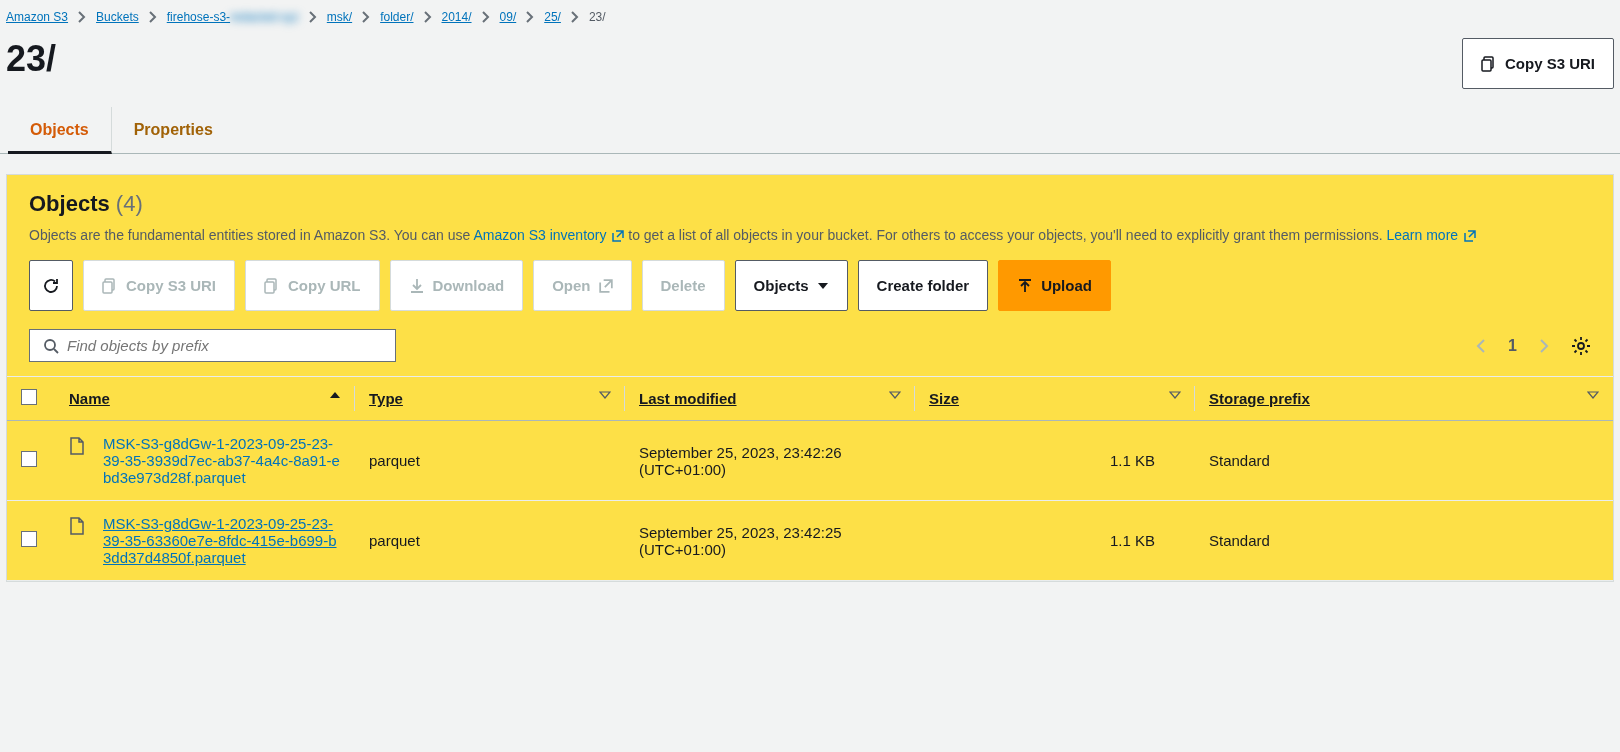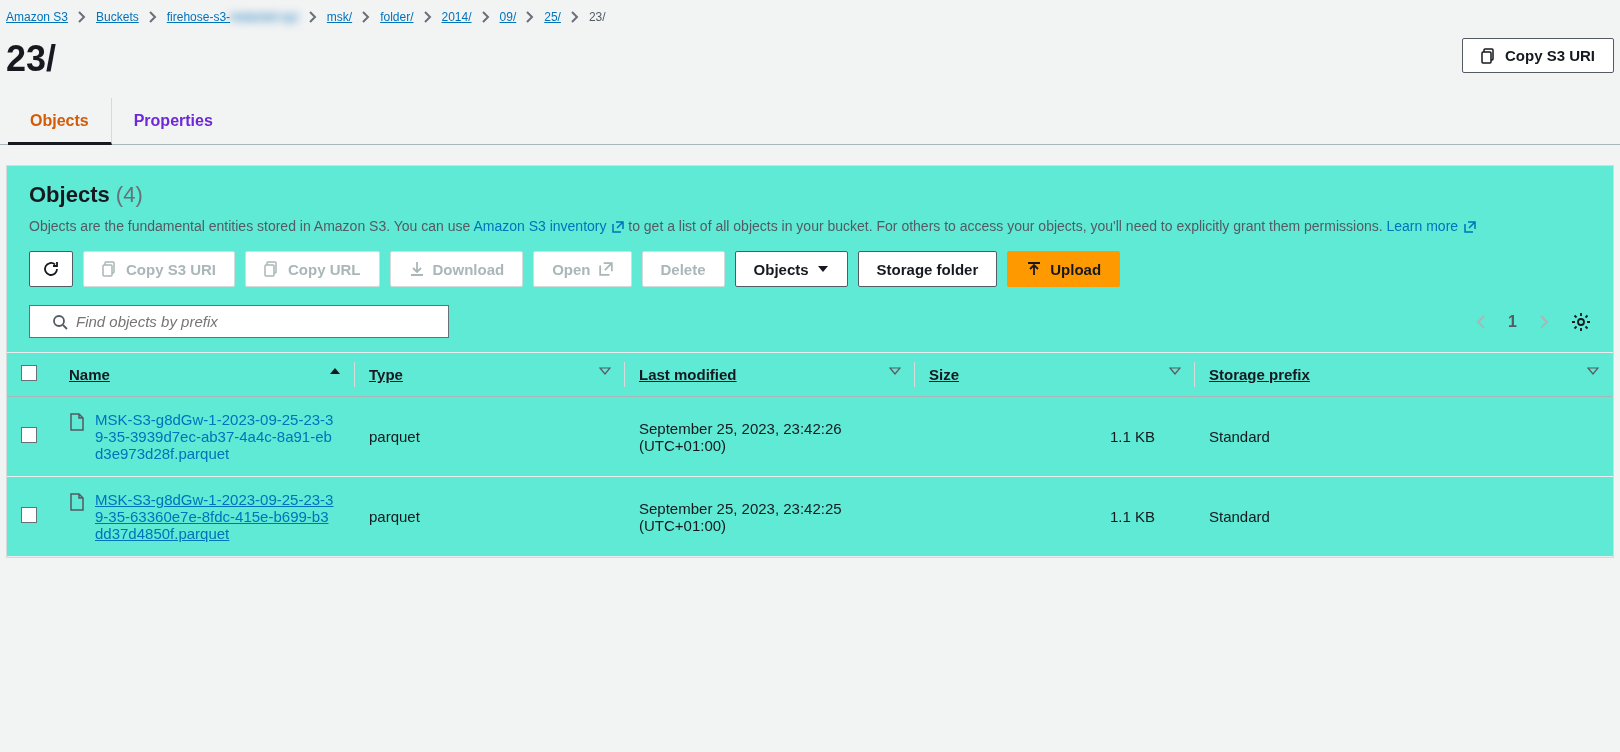--- a/index.html
+++ b/index.html
@@ -47,21 +47,21 @@
   }
 
   .btn {
     display: inline-flex;
     align-items: center;
     gap: 8px;
     background: #fff;
     border: 1px solid #545b64;
     color: #16191f;
     font-weight: 700;
-    padding: 8px 18px;
+    padding: 16px 18px;
     font-size: 15px;
     cursor: pointer;
     border-radius: 2px;
   }
   .btn.primary {
     background: #ff9900;
     border-color: #ff9900;
     color: #16191f;
   }
   .btn.disabled {
@@ -76,35 +76,35 @@
   .tabs {
     display: flex;
     gap: 0;
     border-bottom: 1px solid #aab7b8;
     padding: 0 8px;
   }
   .tab {
     padding: 14px 22px 12px 22px;
     font-size: 16px;
     font-weight: 700;
-    color: #6d28d9;
+    color: #a16207;
     cursor: pointer;
     border-right: 1px solid #d5dbdb;
   }
   .tab.active {
     color: #d45b07;
     border-bottom: 3px solid #16191f;
     margin-bottom: -1px;
   }
   .tab:last-child { border-right: none; }
 
   
   .panel {
     margin: 20px 6px 0 6px;
-    background: #5eead4;
+    background: #fde047;
     border: 1px solid #d5dbdb;
   }
   .panel-inner {
     padding: 16px 22px 0 22px;
   }
   .panel-title {
     font-size: 22px;
     font-weight: 700;
     display: inline;
   }
@@ -140,22 +140,22 @@
     justify-content: space-between;
     align-items: center;
     margin-top: 18px;
     padding-bottom: 14px;
   }
   .search-box {
     display: flex;
     align-items: center;
     border: 1px solid #687078;
     background: #fff;
-    padding: 7px 22px;
-    width: 420px;
+    padding: 7px 13px;
+    width: 367px;
   }
   .search-box input {
     border: none;
     outline: none;
     font-size: 15px;
     font-style: italic;
     color: #687078;
     width: 100%;
     margin-left: 8px;
   }
@@ -213,20 +213,21 @@
   .fname {
     display: flex;
     align-items: flex-start;
     gap: 10px;
   }
   .fname a {
     color: #0073bb;
     word-break: break-all;
     max-width: 240px;
     display: inline-block;
+    margin-left: 8px;
   }
   tbody tr:last-child .fname a { text-decoration: underline; }
   .file-ico { flex-shrink: 0; margin-top: 2px; }
 
   svg { display: block; }
 </style>
 </head>
 <body>
 
 <nav class="breadcrumb">
@@ -366,21 +367,21 @@
       </button>
       <button class="btn">
         <span>Objects</span>
         <span>
             <svg width="12" height="10" viewBox="0 0 12 10">
               <path d="M1 2l5 6 5-6z" fill="#16191f"></path>
             </svg>
           </span>
       </button>
       <button class="btn">
-        <span>Storage folder</span>
+        <span>Create folder</span>
       </button>
       <button class="btn primary">
         <span class="ico">
             <svg width="16" height="16" viewBox="0 0 16 16">
               <path d="M8 14V5m-4 3l4-4 4 4M2 2h12" fill="none" stroke="#16191f" stroke-width="1.8"></path>
             </svg>
           </span>
         <span>Upload</span>
       </button>
     </div>

